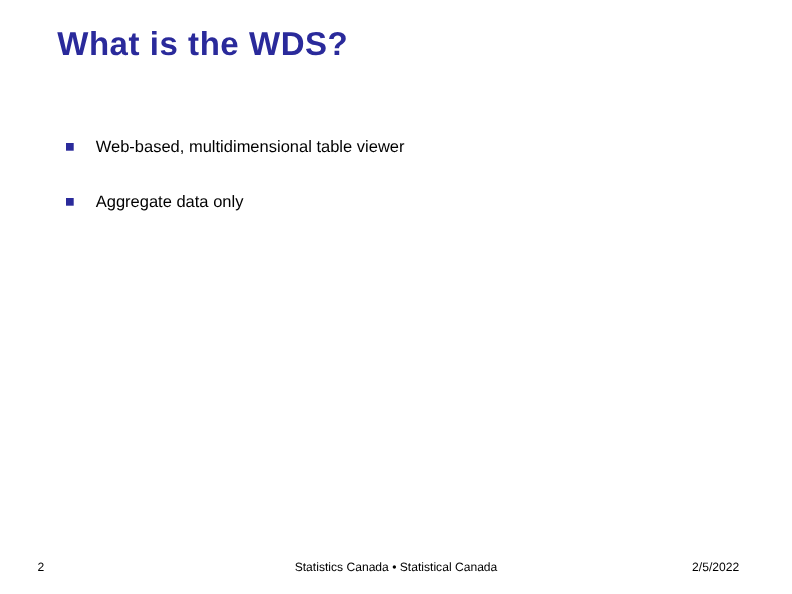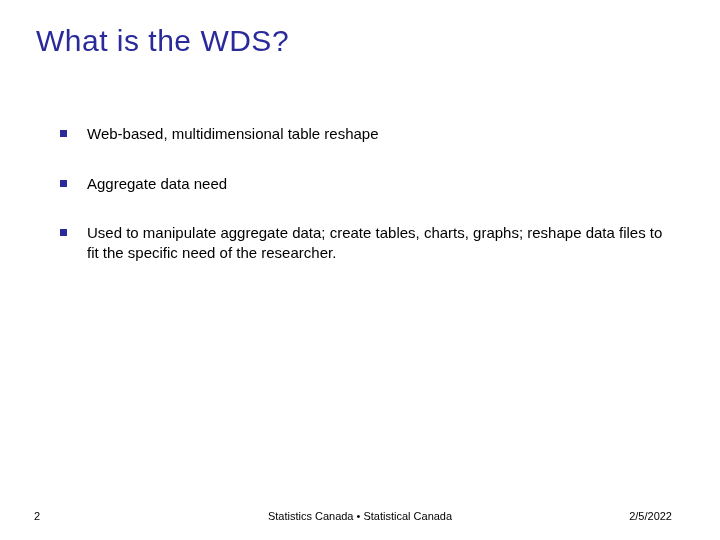--- a/index.html
+++ b/index.html
@@ -7,23 +7,23 @@
     width: 720px;
     height: 540px;
     background: #ffffff;
     font-family: Arial, Helvetica, sans-serif;
     position: relative;
     overflow: hidden;
   }
   .title {
     position: absolute;
     top: 24px;
-    left: 36px;
+    left: 52px;
     font-size: 30px;
-    font-weight: 400;
+    font-weight: 700;
     color: #2a2a9b;
     letter-spacing: 0.5px;
   }
   .bullets {
     position: absolute;
     top: 124px;
     left: 60px;
     right: 50px;
   }
   .bullet-row {
@@ -69,29 +69,25 @@
   }
 </style>
 </head>
 <body>
 
 <h1 class="title">What is the WDS?</h1>
 
 <div class="bullets">
   <div class="bullet-row">
     <div class="bullet-marker"></div>
-    <div class="bullet-text">Web-based, multidimensional table reshape</div>
+    <div class="bullet-text">Web-based, multidimensional table viewer</div>
   </div>
   <div class="bullet-row">
     <div class="bullet-marker"></div>
-    <div class="bullet-text">Aggregate data need</div>
-  </div>
-  <div class="bullet-row">
-    <div class="bullet-marker"></div>
-    <div class="bullet-text">Used to manipulate aggregate data; create tables, charts, graphs; reshape data files to fit the specific need of the researcher.</div>
+    <div class="bullet-text">Aggregate data only</div>
   </div>
 </div>
 
 <div class="footer">
   <span class="page-num">2</span>
   <span class="footer-center">Statistics Canada • Statistical Canada</span>
   <span class="footer-date">2/5/2022</span>
 </div>
 
 </body></html>

